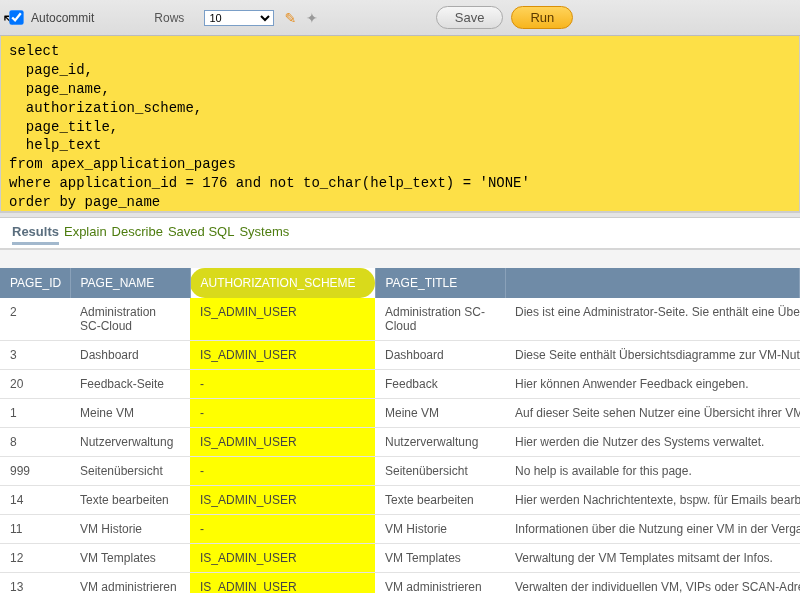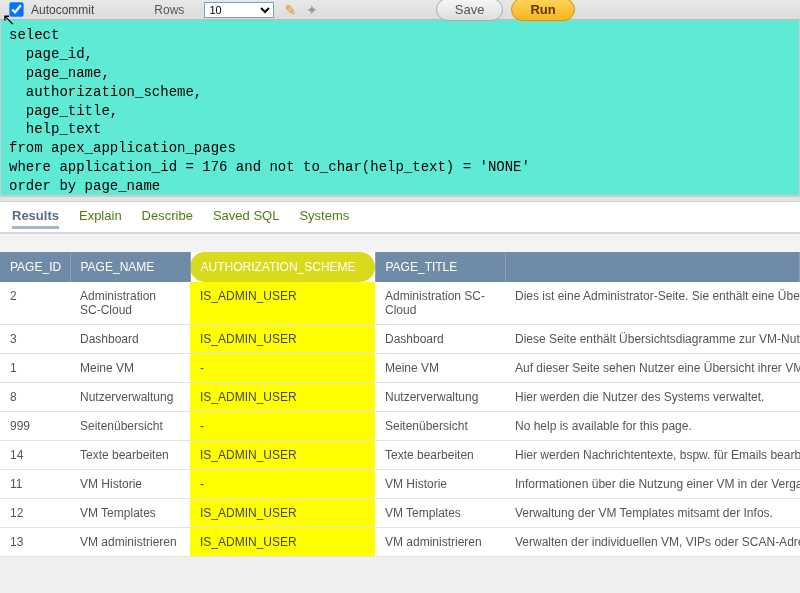--- a/index.html
+++ b/index.html
@@ -11,21 +11,21 @@
       height: 593px;
       overflow: hidden;
       color: #333;
     }
     .toolbar {
       background: linear-gradient(#e8e8e8, #dcdcdc);
       padding: 6px 10px;
       display: flex;
       align-items: center;
       border-bottom: 1px solid #bbb;
-      height: 20px;
+      height: 36px;
     }
     .toolbar label { margin-left: 8px; color: #444; }
     .toolbar input[type="checkbox"] { transform: scale(1.1); }
     .rows-label { margin-left: 60px; color: #555; }
     .rows-select {
       margin-left: 20px;
       width: 70px;
       font-size: 11px;
       border: 1px solid #7a9ec7;
       background: #fff;
@@ -48,42 +48,42 @@
     .btn-save {
       background: linear-gradient(#f6f6f6, #dedede);
       border: 1px solid #aaa;
       color: #555;
     }
     .btn-run {
       margin-left: 8px;
       background: linear-gradient(#ffd35a, #f7b51e);
       border: 1px solid #d98f07;
       color: #5b3a00;
-      font-weight: bold;
+      font-weight: normal;
     }
     .sql-editor {
-      background: #5eead4;
+      background: #fde047;
       border: 1px solid #ccc;
       border-top: none;
       font-family: "Courier New", monospace;
       font-size: 14px;
       color: #000;
       padding: 6px 8px;
       height: 176px;
       white-space: pre;
       line-height: 1.35;
       overflow: hidden;
     }
     .divider { height: 6px; background: #e4e4e4; border-top: 1px solid #ccc; border-bottom: 1px solid #ccc; }
     .tabs-row {
       background: #fff;
       border-bottom: 2px solid #d6d6d6;
       padding: 6px 12px 3px 12px;
       display: flex;
-      gap: 20px;
+      gap: 5px;
     }
     .tab { color: #4d7c0f; cursor: pointer; font-size: 13px; padding-bottom:3px; }
     .tab.active { color: #5a6e7e; font-weight: bold; border-bottom: 3px solid #a2b8cd; }
     .spacer-gray { height: 18px; background: #f4f4f4; }
     .grid { width: 100%; border-collapse: collapse; background: #fff; table-layout: fixed; }
     .grid th {
       background: #6f8ba7;
       color: #fff;
       text-align: left;
       padding: 8px 10px;
@@ -178,20 +178,27 @@
         <td class="help">Dies ist eine Administrator-Seite. Sie enthält eine Übersicht über die Anforderungen aller Nutzer. Alle VMs können bearbeitet werden (z.B. Änderung des Ablaufdatums). Daneben ist eine...</td>
       </tr>
       <tr>
         <td>3</td>
         <td>Dashboard</td>
         <td class="auth">IS_ADMIN_USER</td>
         <td>Dashboard</td>
         <td class="help">Diese Seite enthält Übersichtsdiagramme zur VM-Nutzung, Template sowie eine Tabelle mit Details.</td>
       </tr>
       <tr>
+        <td>20</td>
+        <td>Feedback-Seite</td>
+        <td class="auth">-</td>
+        <td>Feedback</td>
+        <td class="help">Hier können Anwender Feedback eingeben.</td>
+      </tr>
+      <tr>
         <td>1</td>
         <td>Meine VM</td>
         <td class="auth">-</td>
         <td>Meine VM</td>
         <td class="help">Auf dieser Seite sehen Nutzer eine Übersicht ihrer VMs. Bestehende VMs können hochgefahren, heruntergefahren...</td>
       </tr>
       <tr>
         <td>8</td>
         <td>Nutzerverwaltung</td>
         <td class="auth">IS_ADMIN_USER</td>

